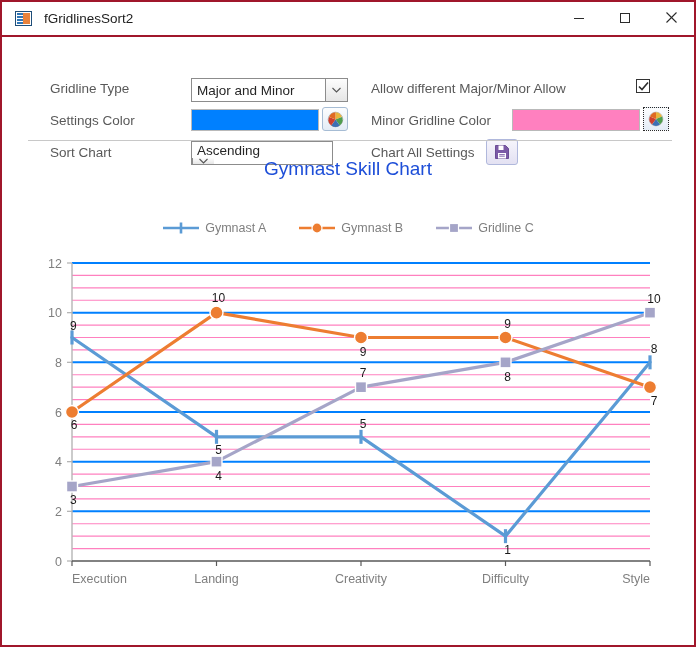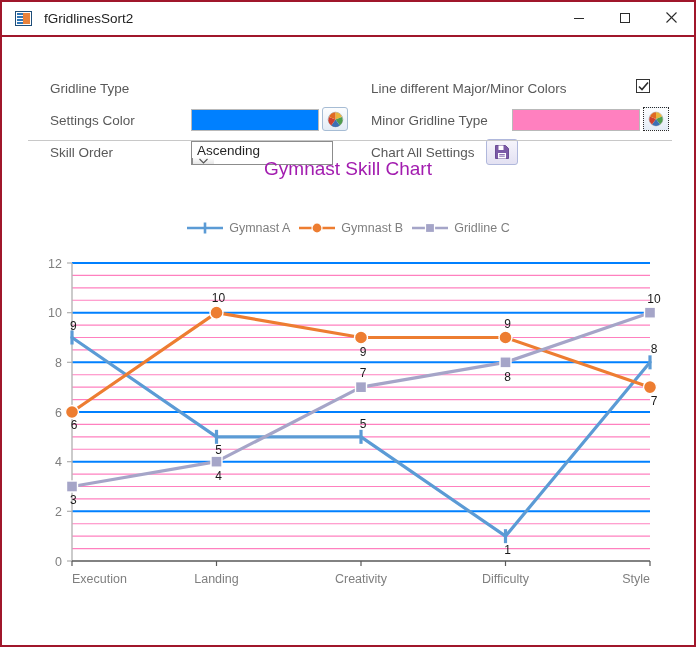--- a/index.html
+++ b/index.html
@@ -174,38 +174,38 @@
     left: 0; top: 143px;
     width: 692px;
     height: 500px;
   }
   #chart-title {
     position: absolute;
     left: 0; top: 13px;
     width: 692px;
     text-align: center;
     font-size: 19px;
-    color: #a21caf;
+    color: #1d4ed8;
   }
   #chart-subtitle {
     position: absolute;
     left: 0; top: 47px;
     width: 692px;
     text-align: center;
     font-size: 14px;
     color: #7f7f7f;
   }
   #legend {
     position: absolute;
     left: 0; top: 76px;
     width: 692px;
     display: flex;
     justify-content: center;
     align-items: center;
-    gap: 8px;
+    gap: 32px;
   }
   .legend-item {
     display: flex;
     align-items: center;
     gap: 5px;
   }
   .legend-item .lg-label {
     font-size: 12.5px;
     color: #7f7f7f;
     white-space: nowrap;
@@ -244,52 +244,60 @@
           <line x1="1.5" y1="1.5" x2="11.5" y2="11.5" stroke="#2b2b2b" stroke-width="1.1"></line>
           <line x1="11.5" y1="1.5" x2="1.5" y2="11.5" stroke="#2b2b2b" stroke-width="1.1"></line>
         </svg>
       </div>
     </div>
   </div>
 
   <div id="controls">
 
     <div class="ctl-label" style="left:48px; top:44px;">Gridline Type</div>
+    <div class="combo" style="left:189px; top:41px; width:157px;">
+      <div class="combo-text">Major and Minor</div>
+      <div class="combo-arrow">
+        <svg width="9" height="6" viewBox="0 0 9 6">
+            <path d="M0.5 1 L4.5 5 L8.5 1" fill="none" stroke="#555" stroke-width="1.1"></path>
+          </svg>
+      </div>
+    </div>
 
     <div class="ctl-label" style="left:48px; top:76px;">Settings Color</div>
     <div class="swatch" id="sw-major" style="left: 189px; top: 72px; width: 128px; background: rgb(0, 128, 255);"></div>
     <div class="picker-btn" style="left:320px; top:70px;">
       <svg width="17" height="17" viewBox="0 0 20 20">
         <circle cx="10" cy="10" r="8.6" fill="#ffffff" stroke="#9a9a9a" stroke-width="0.8"></circle>
         <path d="M10 10 L10 1.5 A8.5 8.5 0 0 1 17.5 7 Z" fill="#e8b53c"></path>
         <path d="M10 10 L17.5 7 A8.5 8.5 0 0 1 15 17 Z" fill="#4f9e4f"></path>
         <path d="M10 10 L15 17 A8.5 8.5 0 0 1 5 17 Z" fill="#3c6fb4"></path>
         <path d="M10 10 L5 17 A8.5 8.5 0 0 1 2.5 7 Z" fill="#cf3f2e"></path>
         <path d="M10 10 L2.5 7 A8.5 8.5 0 0 1 10 1.5 Z" fill="#e06a22"></path>
       </svg>
     </div>
 
-    <div class="ctl-label" style="left:48px; top:108px;">Skill Order</div>
+    <div class="ctl-label" style="left:48px; top:108px;">Sort Chart</div>
     <div class="combo" style="left:189px; top:104px; width:142px;flex-direction:column;">
       <div class="combo-text">Ascending</div>
       <div class="combo-arrow">
         <svg width="9" height="6" viewBox="0 0 9 6">
             <path d="M0.5 1 L4.5 5 L8.5 1" fill="none" stroke="#555" stroke-width="1.1"></path>
           </svg>
       </div>
     </div>
 
-    <div class="ctl-label" style="left:369px; top:44px;">Line different Major/Minor Colors</div>
+    <div class="ctl-label" style="left:369px; top:44px;">Allow different Major/Minor Allow</div>
     <div class="chk" style="left:634px; top:42px;">
       <svg width="11" height="11" viewBox="0 0 11 11">
         <path d="M1 5.5 L4 8.5 L10 1.5" fill="none" stroke="#2b2b2b" stroke-width="1.6"></path>
       </svg>
     </div>
 
-    <div class="ctl-label" style="left:369px; top:76px;">Minor Gridline Type</div>
+    <div class="ctl-label" style="left:369px; top:76px;">Minor Gridline Color</div>
     <div class="swatch" id="sw-minor" style="left: 510px; top: 72px; width: 128px; background: rgb(255, 128, 191);"></div>
     <div class="picker-btn focused" style="left:641px; top:70px;">
       <svg width="16" height="16" viewBox="0 0 20 20">
         <circle cx="10" cy="10" r="8.6" fill="#ffffff" stroke="#9a9a9a" stroke-width="0.8"></circle>
         <path d="M10 10 L10 1.5 A8.5 8.5 0 0 1 17.5 7 Z" fill="#e8b53c"></path>
         <path d="M10 10 L17.5 7 A8.5 8.5 0 0 1 15 17 Z" fill="#4f9e4f"></path>
         <path d="M10 10 L15 17 A8.5 8.5 0 0 1 5 17 Z" fill="#3c6fb4"></path>
         <path d="M10 10 L5 17 A8.5 8.5 0 0 1 2.5 7 Z" fill="#cf3f2e"></path>
         <path d="M10 10 L2.5 7 A8.5 8.5 0 0 1 10 1.5 Z" fill="#e06a22"></path>
       </svg>

